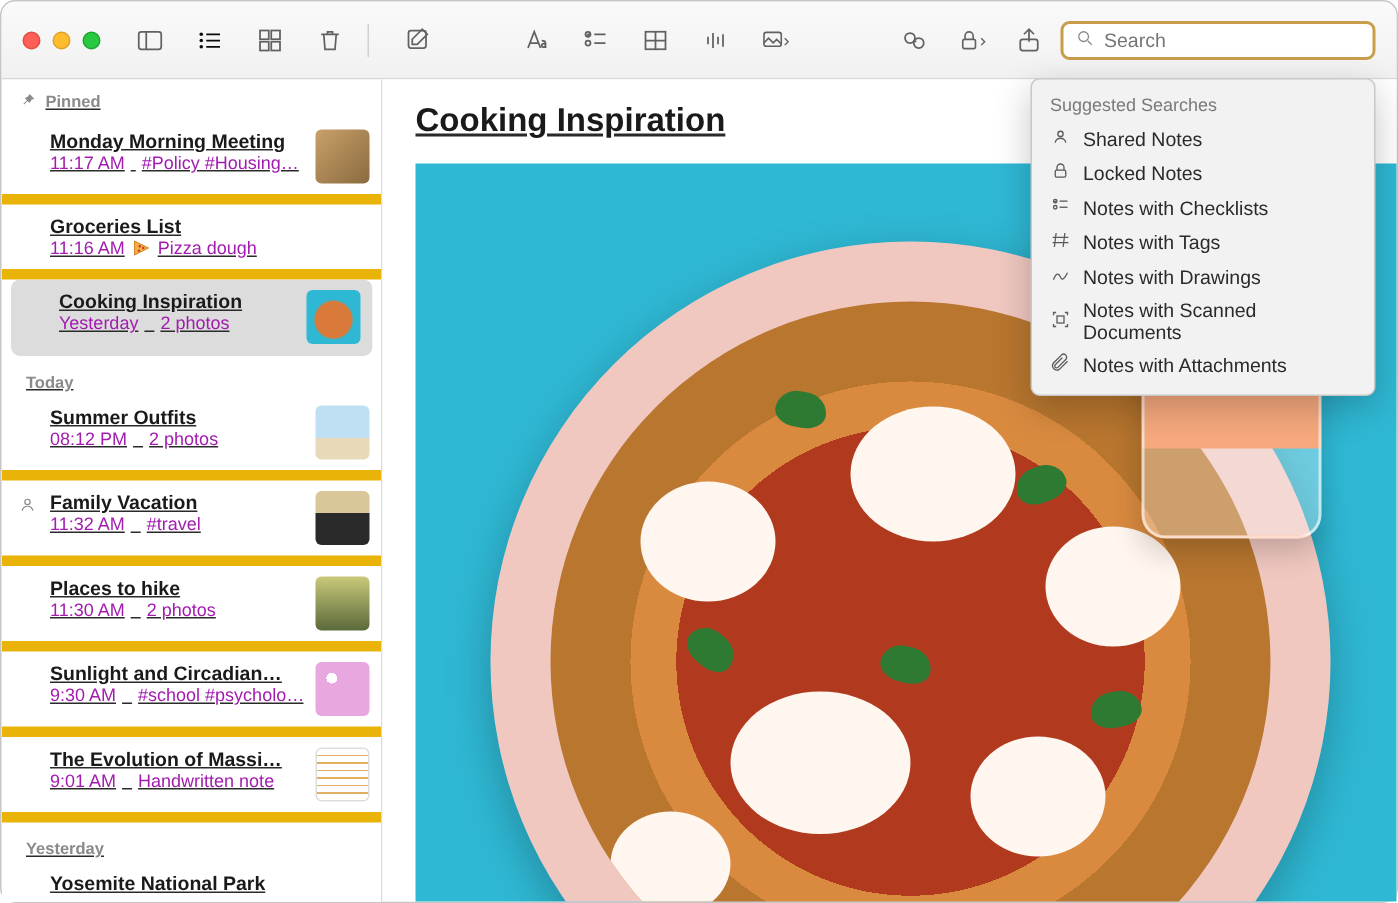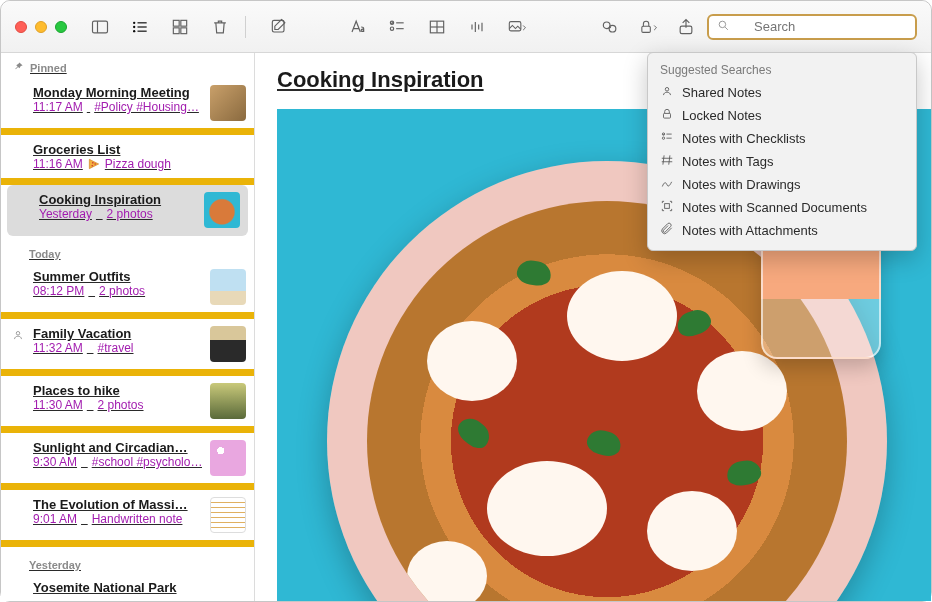--- a/index.html
+++ b/index.html
@@ -12,27 +12,27 @@
   .dot.yellow { background:#febc2e; border:1px solid #e0a127; }
   .dot.green { background:#28c840; border:1px solid #1ba531; }
   .tb-group { display:flex; align-items:center; gap:18px; padding-left:22px; color:#6b6b6b; }
   .tb-ico { width:22px; height:22px; display:flex; align-items:center; justify-content:center; cursor:default; }
   .tb-ico svg { width:20px; height:20px; stroke:#616161; fill:none; stroke-width:1.4; }
   .tb-ico.active svg { stroke:#0a0a0a; }
   .tb-sep { width:1px; height:22px; background:#d0d0d0; margin-left:14px; }
   .tb-spacer { flex:0 0 20px; }
   .tb-flex { flex:1; }
   .search-wrap { margin-right:14px; position:relative; }
-  .search-field { width:210px; height:26px; border-radius:6px; border:2px solid #c89d4c; background:#fff; display:flex; align-items:center; padding:0 8px; gap:24px; }
+  .search-field { width:210px; height:26px; border-radius:6px; border:2px solid #c89d4c; background:#fff; display:flex; align-items:center; padding:0 8px; gap:6px; }
   .search-field svg { width:13px; height:13px; stroke:#8a8a8a; fill:none; stroke-width:1.6; }
   .search-field input { border:none; outline:none; flex:1; font-size:13px; color:#8a8a8a; background:transparent; }
   .body { flex:1; display:flex; min-height:0;text-decoration:underline; }
   .sidebar { width:254px; background:#fff; border-right:1px solid #dcdcdc; overflow-y:auto; }
   .section-hdr { font-size:11px; font-weight:600; color:#8a8a8a; padding:8px 12px 4px 12px; display:flex; align-items:center; gap:6px; }
-  .section-sub { font-size:11px; font-weight:600; color:#8a8a8a; padding:12px 12px 2px 28px; }
+  .section-sub { font-size:11px; font-weight:600; color:#8a8a8a; padding:12px 12px 2px 16px; }
   .note-row { padding:7px 8px 7px 32px; position:relative; display:flex; align-items:flex-start; gap:8px; border-bottom:7px solid #eab308; cursor:default; }
   .note-row.selected { background:#dcdcdc; border-radius:6px; margin:0 6px; border-bottom:1px solid transparent; }
   .note-main { flex:1; min-width:0; }
   .note-title { font-weight:600; font-size:13px; color:#1a1a1a; white-space:nowrap; overflow:hidden; text-overflow:ellipsis; }
   .note-meta { font-size:12px; color:#a21caf; white-space:nowrap; overflow:hidden; text-overflow:ellipsis; display:flex; align-items:center; gap:4px; }
   .note-thumb { width:36px; height:36px; border-radius:4px; flex-shrink:0; background:#ddd; }
   .row-icon { position:absolute; left:10px; top:9px; width:14px; height:14px; stroke:#8a8a8a; fill:none; stroke-width:1.4; }
   .content { flex:1; position:relative; background:#fff; }
   .note-header { padding:14px 22px 10px 22px; font-size:22px; font-weight:700; color:#1a1a1a; }
   .note-image { position:absolute; left:22px; right:0; top:56px; bottom:0; background:#2fb8d4; overflow:hidden; }
@@ -41,21 +41,21 @@
   .pizza { position:absolute; left:90px; bottom:-80px; width:480px; height:480px; border-radius:50%; background:radial-gradient(circle at 50% 50%, #b13a1e 0 46%, #d98a3f 46% 55%, #b8762f 55% 60%); overflow:hidden; }
   .cheese { position:absolute; width:90px; height:80px; background:#fff7ef; border-radius:50%; filter:blur(.3px); }
   .basil { position:absolute; width:34px; height:24px; background:#2e7a33; border-radius:60% 60% 60% 60% / 80% 80% 60% 60%; transform:rotate(10deg); }
   .drink { position:absolute; right:30px; top:40px; width:160px; height:210px; }
   .glass { position:absolute; left:20px; top:40px; width:120px; height:170px; border-radius:12px 12px 16px 16px; background:linear-gradient(#f7a97e 0 65%, rgba(255,255,255,.3) 65% 100%); border:2px solid rgba(255,255,255,.6); box-shadow:0 8px 20px rgba(0,0,0,.2); }
   .sprig { position:absolute; left:60px; top:-4px; width:6px; height:70px; background:#6e8a4a; border-radius:3px; transform:rotate(14deg); }
   .sprig::before,.sprig::after{ content:""; position:absolute; width:22px; height:4px; background:#6e8a4a; border-radius:2px; }
   .sprig::before{ top:10px; left:-10px; transform:rotate(-30deg); }
   .sprig::after{ top:22px; left:2px; transform:rotate(28deg); }
   
-  .suggest { position:absolute; top:51px; right:14px; width:270px; background:#f2f2f2; border:1px solid #c8c8c8; border-radius:6px; box-shadow:0 8px 24px rgba(0,0,0,.22); padding:6px 0 8px 0; z-index:10; }
+  .suggest { position:absolute; top:51px; right:14px; width:230px; background:#f2f2f2; border:1px solid #c8c8c8; border-radius:6px; box-shadow:0 8px 24px rgba(0,0,0,.22); padding:6px 0 8px 0; z-index:10; }
   .suggest-hdr { font-size:12px; color:#7a7a7a; padding:4px 12px 4px 12px; font-weight:500; }
   .suggest-item { display:flex; align-items:center; gap:8px; padding:3px 12px; font-size:13px; color:#2a2a2a; cursor:default; }
   .suggest-item svg { width:14px; height:14px; stroke:#5a5a5a; fill:none; stroke-width:1.5; }
   .caret { width:8px; height:8px; }
   .pizza-emoji { width:14px; height:14px; display:inline-block; vertical-align:middle; }
 </style>
 </head>
 <body>
 
 <div class="window">

